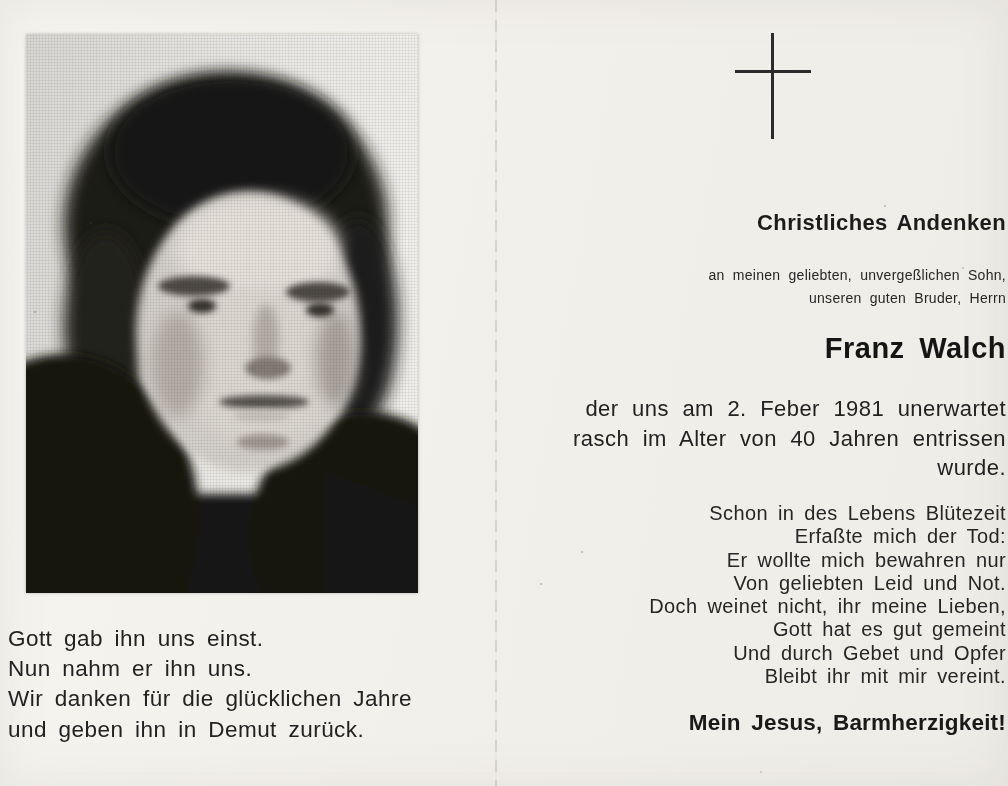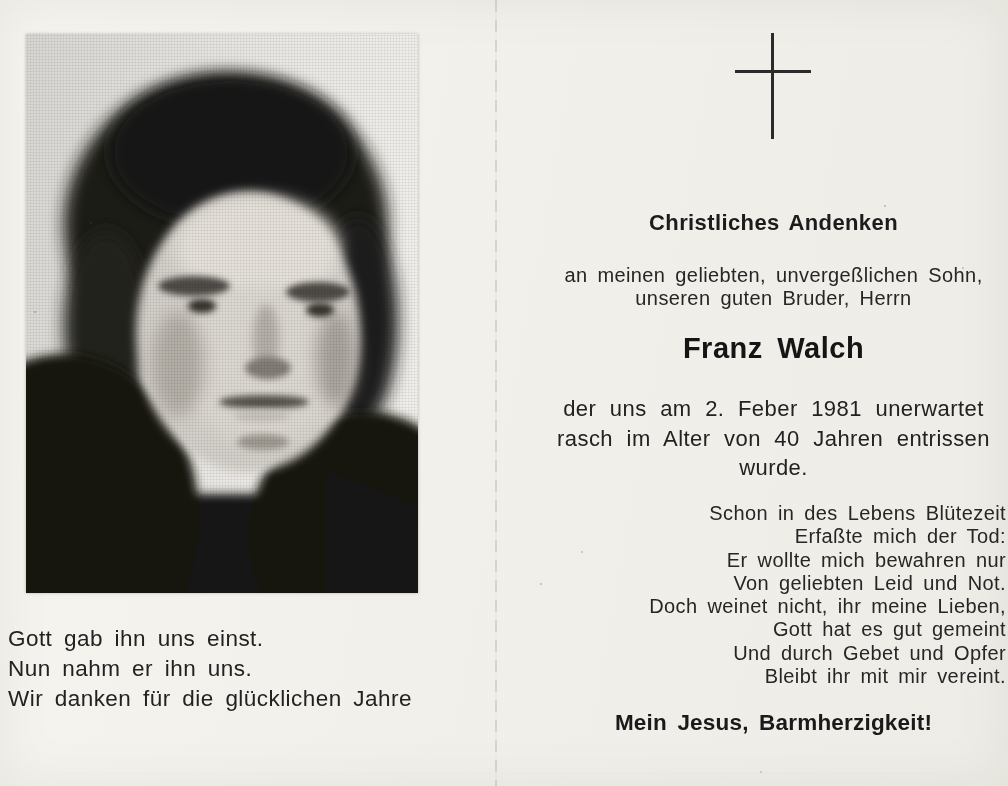--- a/index.html
+++ b/index.html
@@ -35,23 +35,23 @@
   }
   .verse{
     position:absolute;left:8px;top:624px;width:436px;
     text-align:left;font-size:22.5px;line-height:30.2px;
     letter-spacing:.02em;word-spacing:5px;color:#222;
   }
   
   .cross{position:absolute;left:735px;top:33px;width:76px;height:106px;}
   .cross .v{position:absolute;left:36px;top:0;width:3px;height:106px;background:#2b2b2b;}
   .cross .h{position:absolute;left:0;top:37px;width:76px;height:3px;background:#2b2b2b;}
-  .rblock{position:absolute;left:541px;width:465px;text-align:center;}
+  .rblock{position:absolute;left:541px;width:465px;text-align:right;}
   .heading{top:210px;font-size:22px;font-weight:700;letter-spacing:.4px;word-spacing:3px;margin:0;color:#1c1c1c;}
-  .dedication{top:264px;font-size:20px;line-height:23.2px;letter-spacing:.02em;word-spacing:4px;color:#262626;}
+  .dedication{top:264px;font-size:14px;line-height:23.2px;letter-spacing:.02em;word-spacing:4px;color:#262626;}
   .name{top:332px;font-size:29px;font-weight:700;letter-spacing:.5px;word-spacing:6px;color:#151515;}
   .obituary{top:394px;font-size:22px;line-height:29.6px;letter-spacing:.02em;word-spacing:7px;color:#222;}
   .poem{top:502px;text-align:right;padding-left:89px;box-sizing:border-box;
         font-size:20px;line-height:23.3px;letter-spacing:.02em;word-spacing:4px;color:#262626;}
   .closing{top:710px;font-size:22.5px;font-weight:700;letter-spacing:.2px;word-spacing:4px;color:#1a1a1a;}
   
   .specks{
     position:absolute;left:0;top:0;width:2px;height:2px;border-radius:50%;
     box-shadow:
       90px 222px 0 0 rgba(70,68,64,.40),
@@ -118,20 +118,21 @@
         <ellipse cx="238" cy="368" rx="45" ry="7" fill="#57534e" filter="url(#b3)"></ellipse>
         <ellipse cx="236" cy="382" rx="28" ry="6" fill="#c6c1ba" filter="url(#b3)"></ellipse>
         <ellipse cx="237" cy="408" rx="26" ry="8" fill="#9e9890" filter="url(#b3)"></ellipse>
       </svg>
     </figure>
 
     <div class="verse">
       <div>Gott gab ihn uns einst.</div>
       <div>Nun nahm er ihn uns.</div>
       <div>Wir danken für die glücklichen Jahre</div>
+      <div>und geben ihn in Demut zurück.</div>
     </div>
   </section>
 
   <section>
     <div class="cross">
       <span class="v"></span>
       <span class="h"></span>
     </div>
 
     <h1 class="rblock heading">Christliches Andenken</h1>

